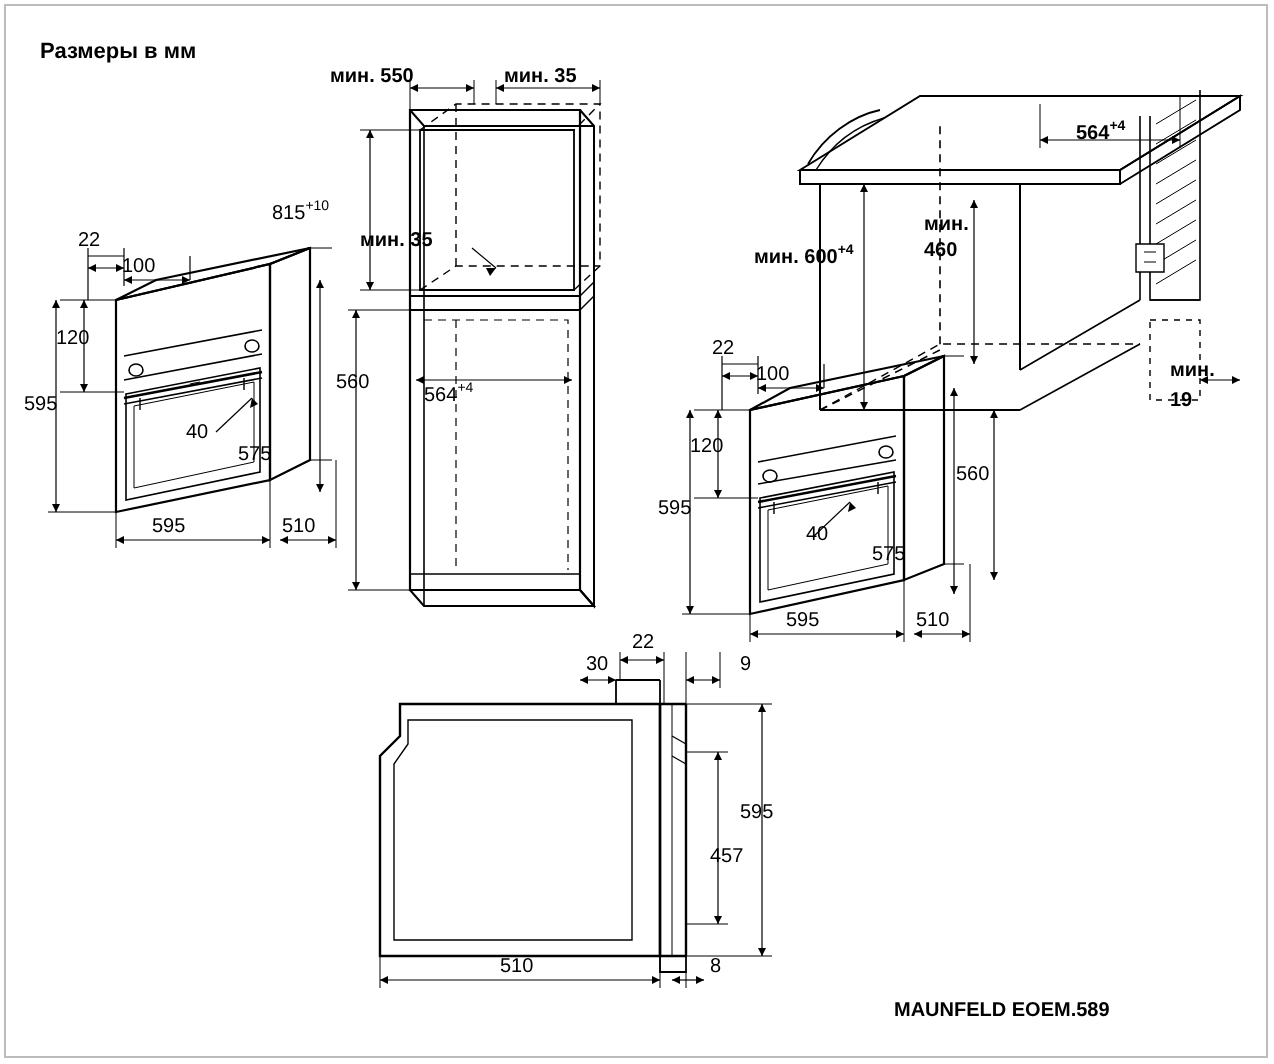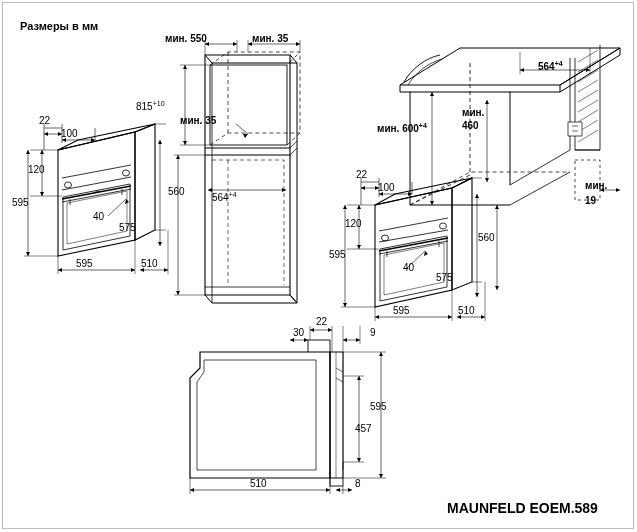--- a/index.html
+++ b/index.html
@@ -46,21 +46,21 @@
     top: 20px;
     font-size: 11px;
     font-weight: bold;
     color: #000;
     white-space: nowrap;
   }
   .footer {
     position: absolute;
     left: 447px;
     top: 500px;
-    font-size: 14px;
+    font-size: 10px;
     font-weight: bold;
     color: #000;
     white-space: nowrap;
   }
   .sup {
     font-size: 7px;
     vertical-align: super;
   }
 </style>
 </head>

